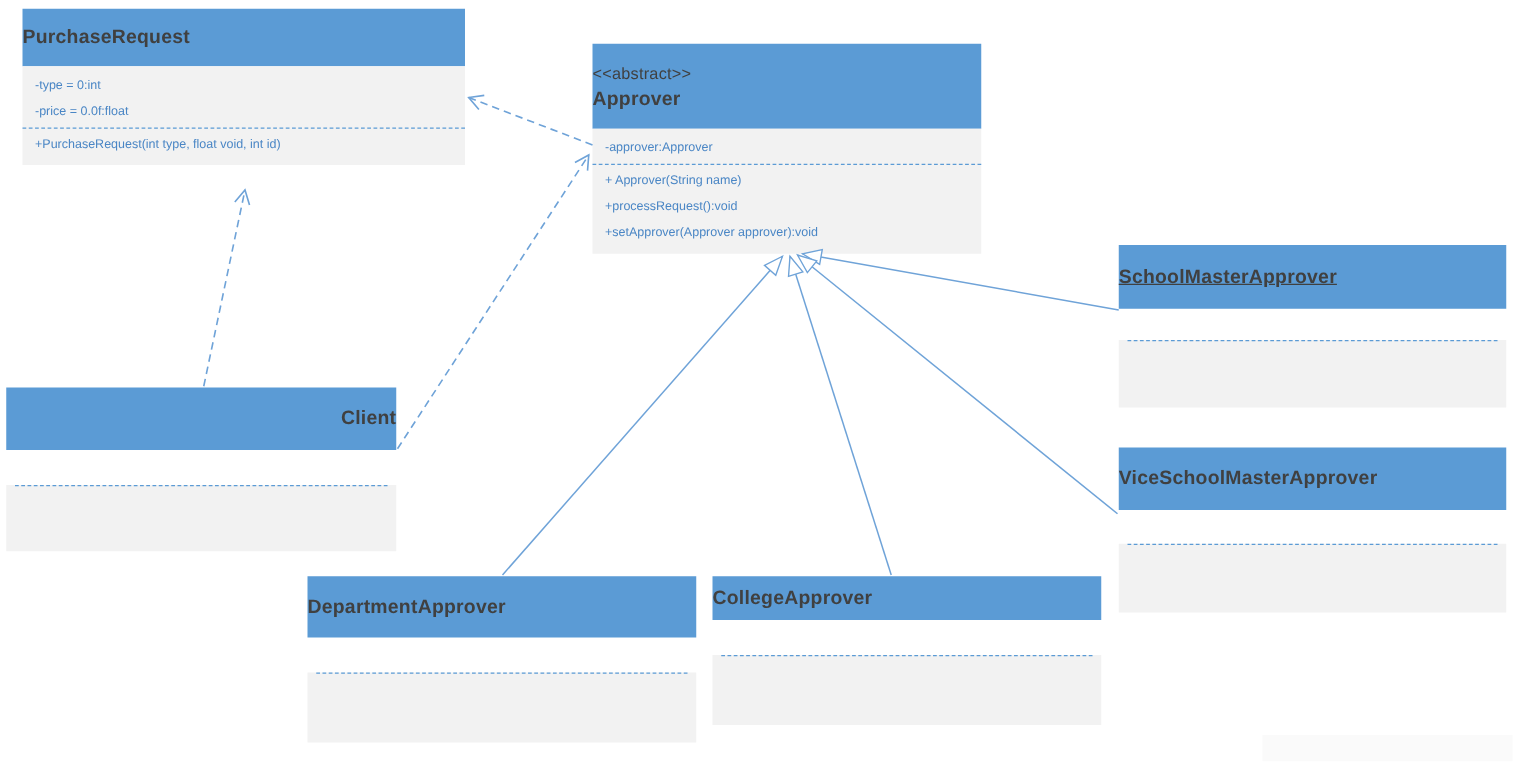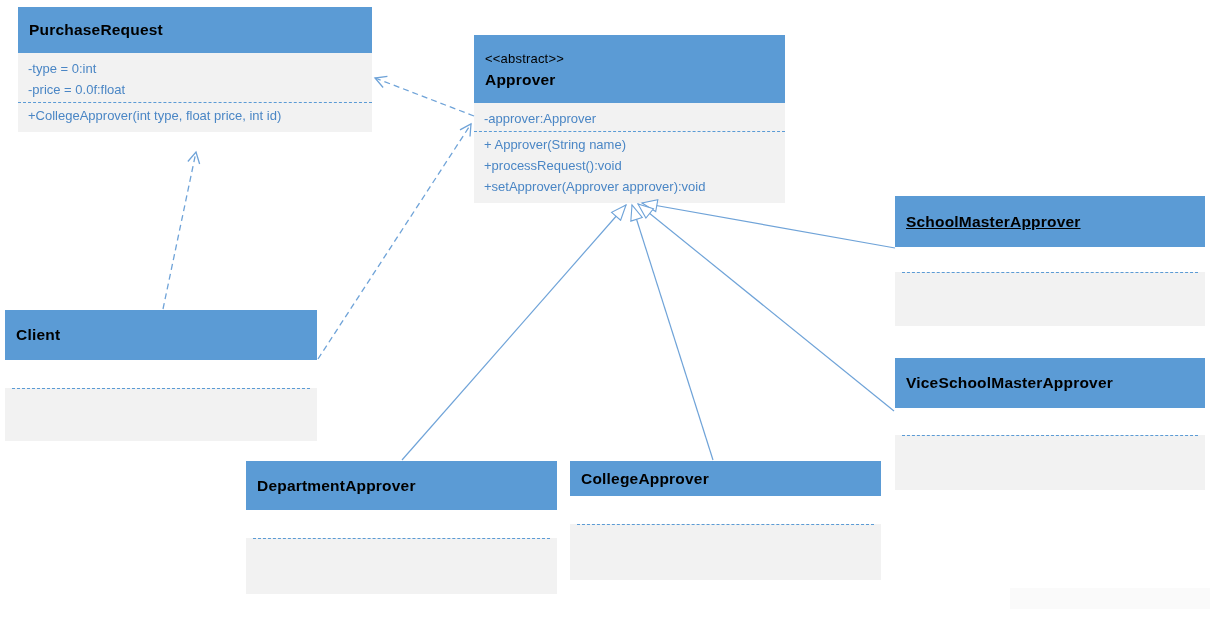--- a/index.html
+++ b/index.html
@@ -8,32 +8,31 @@
     width: 1219px; height: 619px;
     position: relative;
     overflow: hidden;
     font-family: "Liberation Sans", sans-serif;
   }
   .canvas { position: absolute; inset: 0; width: 1219px; height: 619px; }
 
   .uml-class { position: absolute; }
   .uml-header {
     background: #5b9bd5;
-    color: #000000;
-    padding-left: 11px;
+    color: #404040;
     display: flex;
     flex-direction: column;
     justify-content: center;
   }
   .uml-stereotype { font-size: 13px; font-weight: 400; line-height: 20px; letter-spacing: .2px; }
   .uml-name { font-size: 15.5px; font-weight: 600; line-height: 22px; letter-spacing: .2px; }
   .uml-body {
     background: #f2f2f2;
     color: #4a86c5;
-    font-size: 13px;
+    font-size: 10px;
     line-height: 21px;
   }
   .uml-body.with-content { padding: 5px 0 6px 0; }
   .uml-line { padding-left: 10px; white-space: nowrap; }
   .uml-sep { border-top: 1px dashed #5b9bd5; height: 0; margin: 2px 0; }
   .uml-sep.empty { margin: 0 7px; }
 
   .arrows { position: absolute; inset: 0; z-index: 5; pointer-events: none; }
 
   .watermark {
@@ -49,40 +48,40 @@
 <div class="canvas">
 
   <div class="uml-class" style="left:18px; top:7px; width:354px;">
     <div class="uml-header" style="height:46px;">
       <div class="uml-name">PurchaseRequest</div>
     </div>
     <div class="uml-body with-content">
       <div class="uml-line">-type = 0:int</div>
       <div class="uml-line">-price = 0.0f:float</div>
       <div class="uml-sep"></div>
-      <div class="uml-line">+CollegeApprover(int type, float price, int id)</div>
+      <div class="uml-line">+PurchaseRequest(int type, float void, int id)</div>
     </div>
   </div>
 
   <div class="uml-class" style="left:474px; top:35px; width:311px;">
     <div class="uml-header" style="height:68px; padding-top:2px;">
       <div class="uml-stereotype">&lt;&lt;abstract&gt;&gt;</div>
       <div class="uml-name">Approver</div>
     </div>
     <div class="uml-body with-content">
       <div class="uml-line">-approver:Approver</div>
       <div class="uml-sep"></div>
       <div class="uml-line">+ Approver(String name)</div>
       <div class="uml-line">+processRequest():void</div>
       <div class="uml-line">+setApprover(Approver approver):void</div>
     </div>
   </div>
 
   <div class="uml-class" style="left:5px; top:310px; width:312px;">
-    <div class="uml-header" style="height:50px;">
+    <div class="uml-header" style="height:50px;align-items:flex-end;">
       <div class="uml-name">Client</div>
     </div>
     <div class="uml-body" style="height:53px;">
       <div class="uml-sep empty" style="margin-top:28px;"></div>
     </div>
   </div>
 
   <div class="uml-class" style="left:895px; top:196px; width:310px;">
     <div class="uml-header" style="height:51px;text-decoration:underline;">
       <div class="uml-name">SchoolMasterApprover</div>

